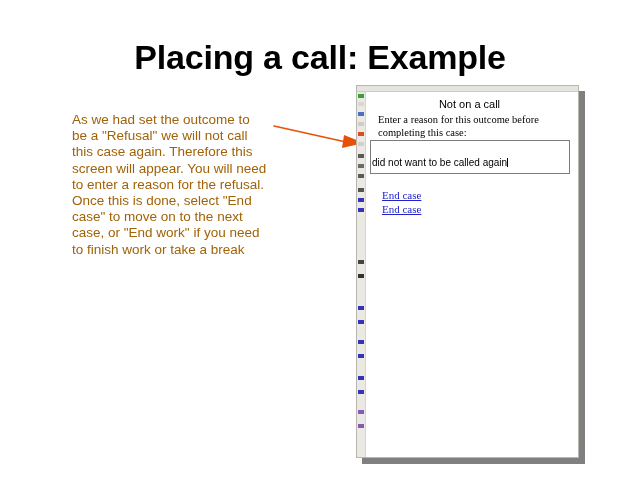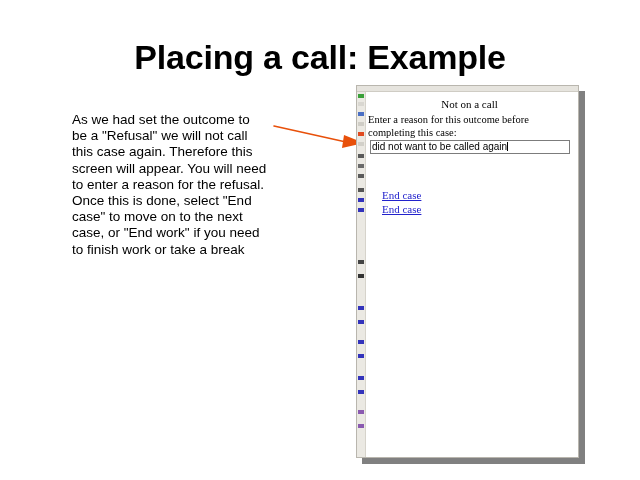--- a/index.html
+++ b/index.html
@@ -33,21 +33,21 @@
 
   
   .body-copy {
     position: absolute;
     left: 72px;
     top: 112px;
     width: 196px;
     font-family: "Liberation Sans", sans-serif;
     font-size: 13.5px;
     line-height: 16.2px;
-    color: #000000;
+    color: #a16207;
   }
 
   
   .arrow-annotation {
     position: absolute;
     left: 272px;
     top: 118px;
     width: 96px;
     height: 36px;
     pointer-events: none;
@@ -111,48 +111,48 @@
     font-family: "Liberation Serif", serif;
     color: #000000;
   }
 
   .shot-heading {
     position: absolute;
     left: 0;
     top: 6px;
     width: 205px;
     text-align: center;
-    font-family: Liberation Serif, serif;
+    font-family: Liberation Sans, sans-serif;
     font-size: 11px;
     color: #000000;
   }
   .shot-instruction {
     position: absolute;
-    left: 1px;
+    left: 11px;
     top: 21px;
     width: 208px;
     font-family: "Liberation Serif", serif;
     font-size: 10.5px;
     line-height: 13px;
     color: #000000;
   }
   .shot-input {
     position: absolute;
     left: 3px;
     top: 48px;
     width: 200px;
     height: 14px;
     border: 1px solid #7c7c7c;
     background: #ffffff;
     box-sizing: border-box;
     font-family: "Liberation Sans", sans-serif;
     font-size: 10px;
     line-height: 12px;
     color: #000000;
-    padding: 0 1px;
+    padding: 16px 1px;
     white-space: nowrap;
     overflow: hidden;
   }
   .caret {
     display: inline-block;
     width: 1px;
     height: 9px;
     background: #000000;
     vertical-align: -1px;
   }

